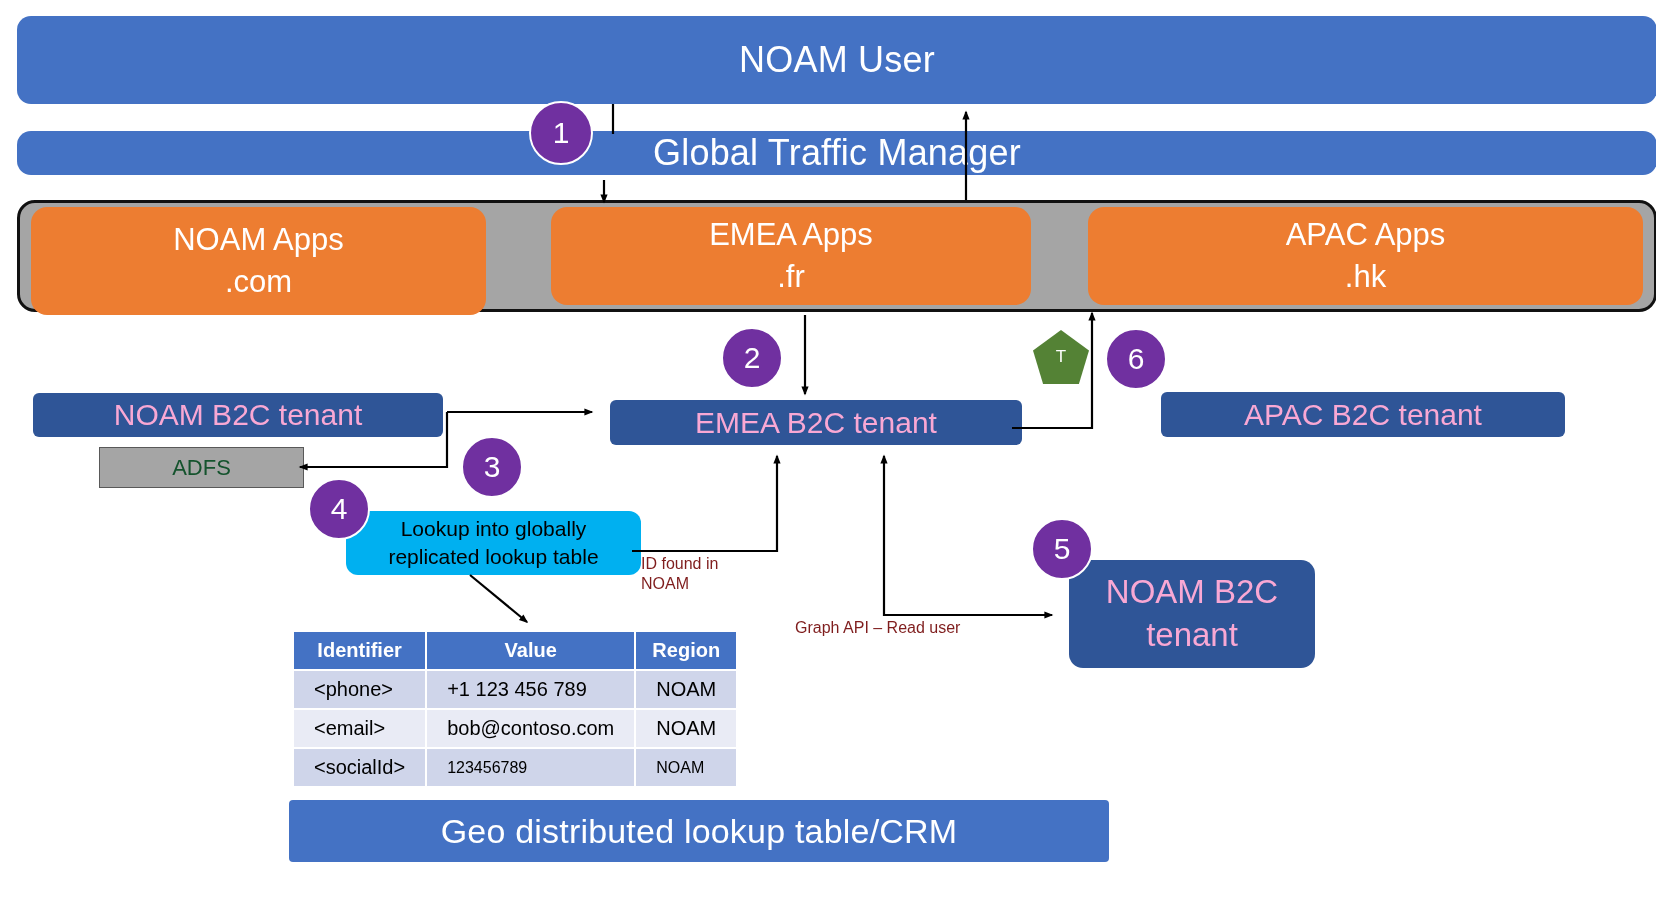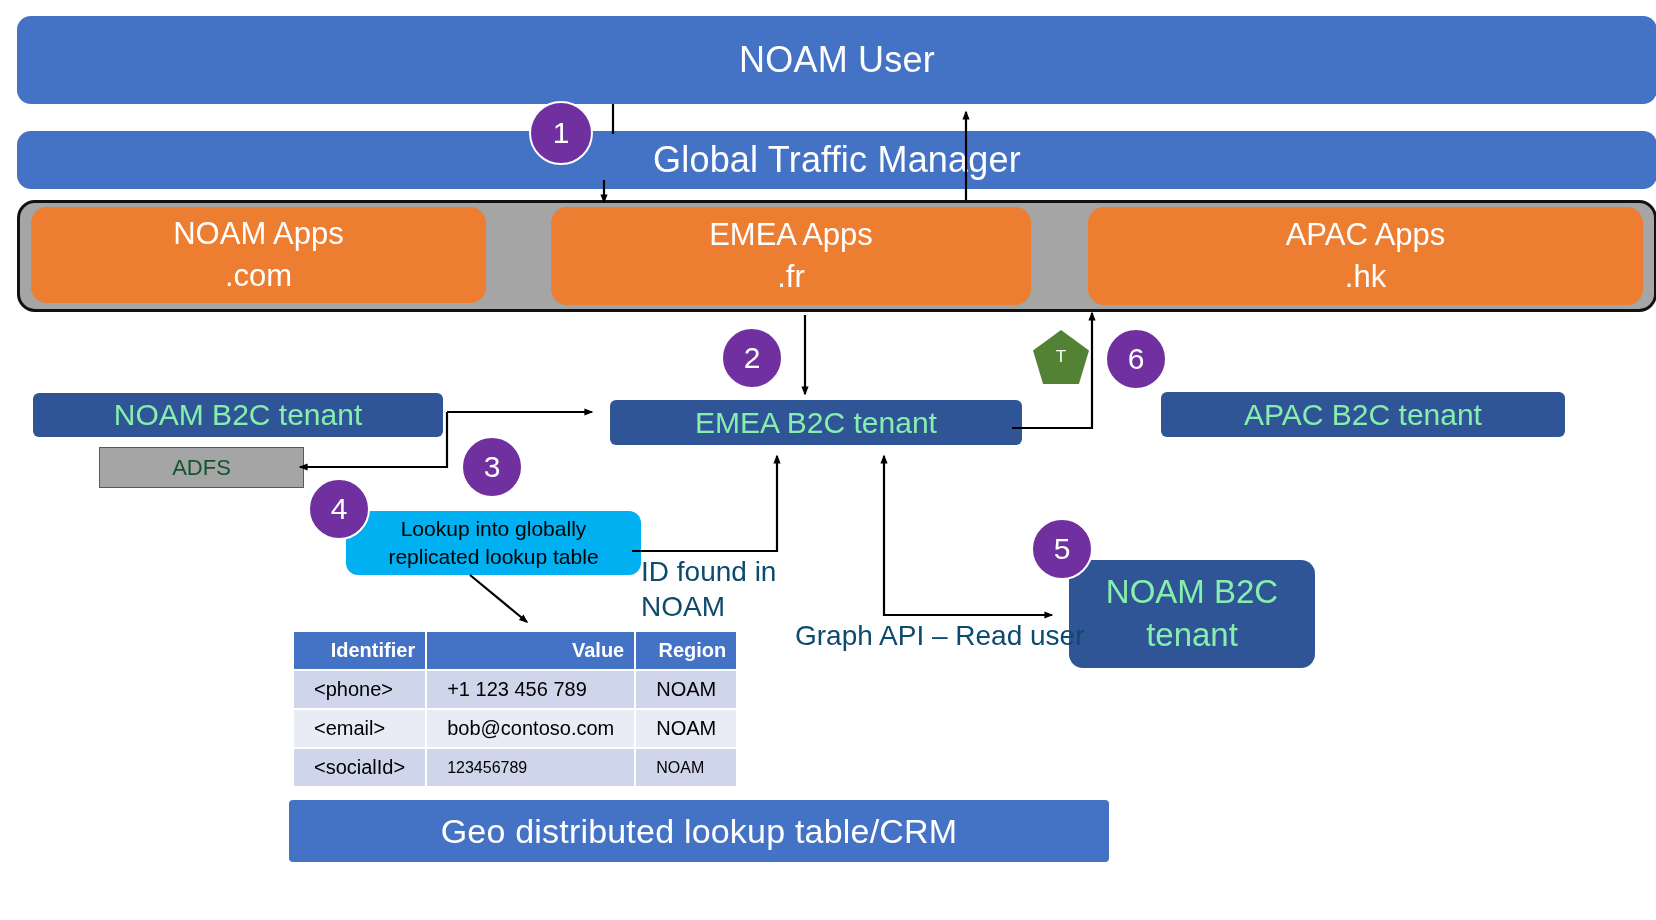--- a/index.html
+++ b/index.html
@@ -21,21 +21,21 @@
   .tile-orange{
     background:#ED7D31;color:#ffffff;border-radius:16px;
     font-size:31px;line-height:1.35;flex-direction:column;
   }
   
   .group-gray{
     background:#A5A5A5;border:3px solid #111111;border-radius:18px;
   }
   
   .tenant{
-    background:#2F5597;color:#86efac;border-radius:6px;
+    background:#2F5597;color:#f9a8d4;border-radius:6px;
     font-size:30px;
     text-align:center;
   }
   .tenant.rounded-lg{border-radius:14px;font-size:33px;line-height:1.3;flex-direction:column;}
   
   .adfs{
     background:#A5A5A5;color:#14532d;border:1px solid #595959;border-radius:0;
     font-size:22px;
   }
   
@@ -51,27 +51,27 @@
     font-size:30px;font-weight:400;z-index:40;
   }
   
   .pentagon{
     position:absolute;background:#548235;color:#ffffff;
     display:flex;align-items:center;justify-content:center;
     font-size:17px;z-index:40;
     clip-path:polygon(50% 0%, 100% 38%, 82% 100%, 18% 100%, 0% 38%);
   }
   
-  .lbl{position:absolute;font-size:28px;color:#0c4a6e;line-height:1.25;white-space:pre-line;}
+  .lbl{position:absolute;font-size:16px;color:#7f1d1d;line-height:1.25;white-space:pre-line;}
 
   
   .lk-table{position:absolute;border-collapse:separate;border-spacing:2px;}
   .lk-table th{
     background:#4472C4;color:#ffffff;font-size:20px;font-weight:bold;
-    text-align:right;padding:7px 10px;
+    text-align:center;padding:7px 10px;
   }
   .lk-table td{
     font-size:20px;color:#000;padding:7px 20px;text-align:left;font-weight:normal;
   }
   .lk-table tr.band-a td{background:#CFD5EA;}
   .lk-table tr.band-b td{background:#E9EBF5;margin-left:20px;}
   .lk-table td.small{font-size:16px;}
 
   
   #wires{position:absolute;left:0;top:0;width:1656px;height:920px;pointer-events:none;z-index:5;}
@@ -109,27 +109,27 @@
       <path d="M884,615 L1052,615" marker-end="url(#ah)"></path>
 
       <path d="M1012,428 L1092,428 L1092,313" marker-end="url(#ah)"></path>
     </g>
   </svg>
 
   <div class="box bar-blue" style="left:8px;top:16px;width:1640px;height:88px;">
     <span>NOAM User</span>
   </div>
 
-  <div class="box bar-blue" style="left:8px;top:131px;width:1640px;height:58px;">
+  <div class="box bar-blue" style="left:8px;top:131px;width:1640px;height:44px;">
     <span>Global Traffic Manager</span>
   </div>
 
   <div class="box group-gray" style="left:8px;top:200px;width:1640px;height:112px;"></div>
 
-  <div class="box tile-orange" style="left:22px;top:207px;width:455px;height:96px;">
+  <div class="box tile-orange" style="left:22px;top:207px;width:455px;height:108px;">
     <span>NOAM Apps</span>
     <span>.com</span>
   </div>
 
   <div class="box tile-orange" style="left:542px;top:207px;width:480px;height:98px;">
     <span>EMEA Apps</span>
     <span>.fr</span>
   </div>
 
   <div class="box tile-orange" style="left:1079px;top:207px;width:555px;height:98px;">

